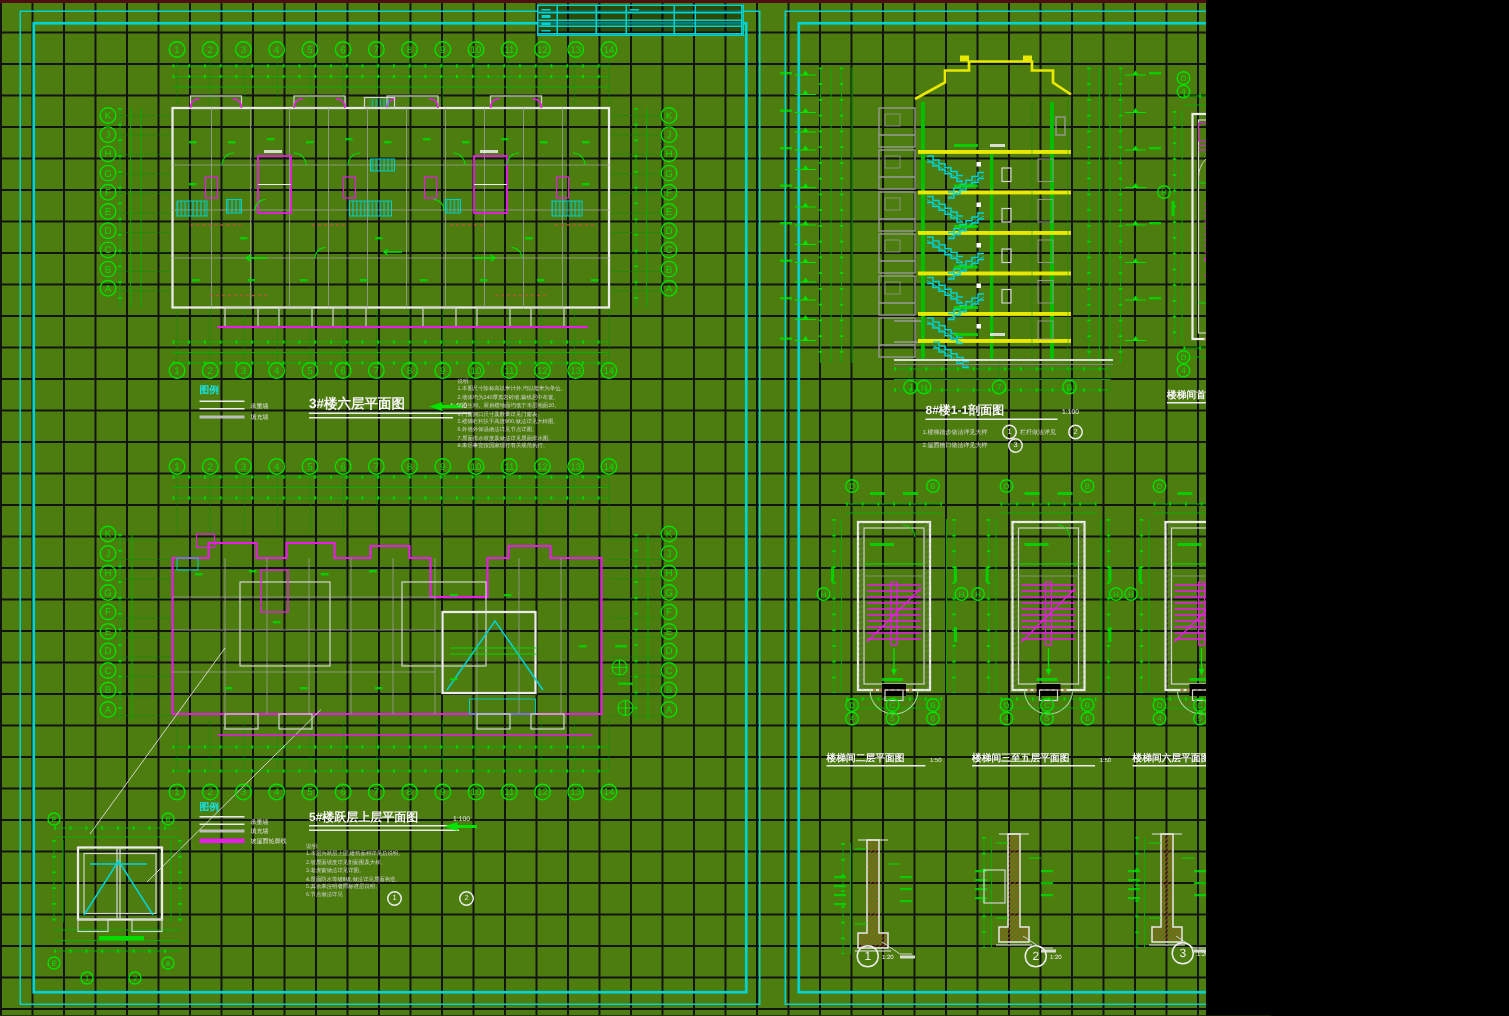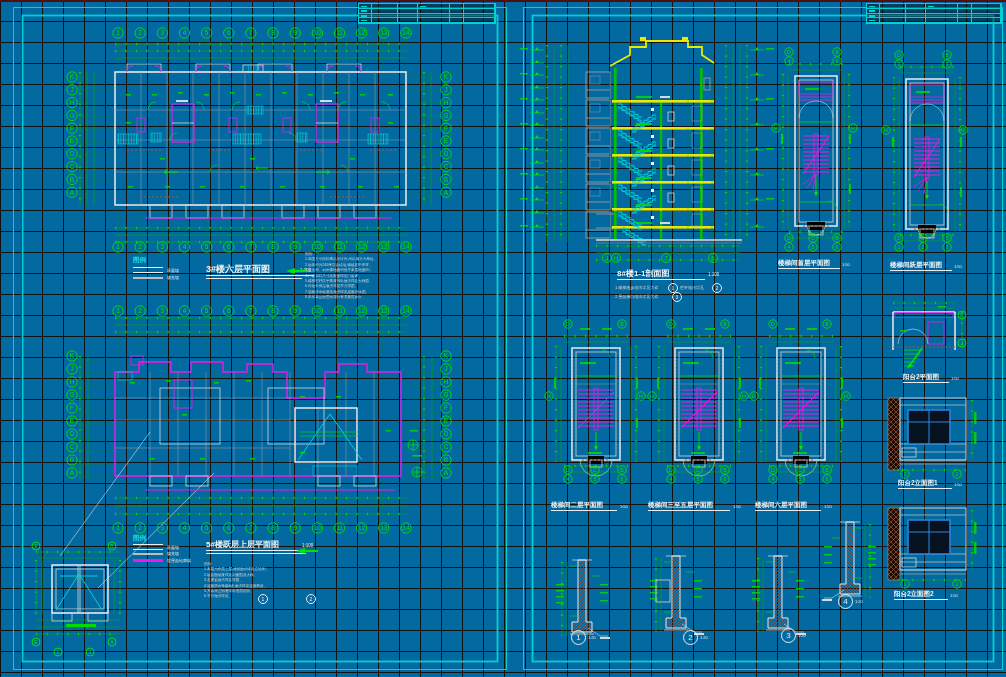--- a/index.html
+++ b/index.html
@@ -1,16 +1,16 @@
 <!DOCTYPE html>
 <html><head>
 <meta charset="utf-8">
 <style>
   html,body{margin:0;padding:0;background:#000;}
-  #stage{position:relative;width:1006px;height:677px;background:#0369a1;overflow:hidden;
+  #stage{position:relative;width:804px;height:677px;background:#4d7c0f;overflow:hidden;
          font-family:"Liberation Sans",sans-serif;}
   #grid{position:absolute;inset:0;
         background-image:linear-gradient(#121212 1px,transparent 1px),
                          linear-gradient(90deg,#121212 1px,transparent 1px);
         background-size:21px 21px;}
   #topline{position:absolute;left:0;top:0;width:1006px;height:2px;background:#4d0f0f;}
   svg{position:absolute;left:0;top:0;}
   
   .dim{stroke:#00b400;stroke-width:.6;fill:none}
   .dimt{stroke:#00e400;stroke-width:2.4;stroke-dasharray:1.2 9.3;fill:none;opacity:.8}

